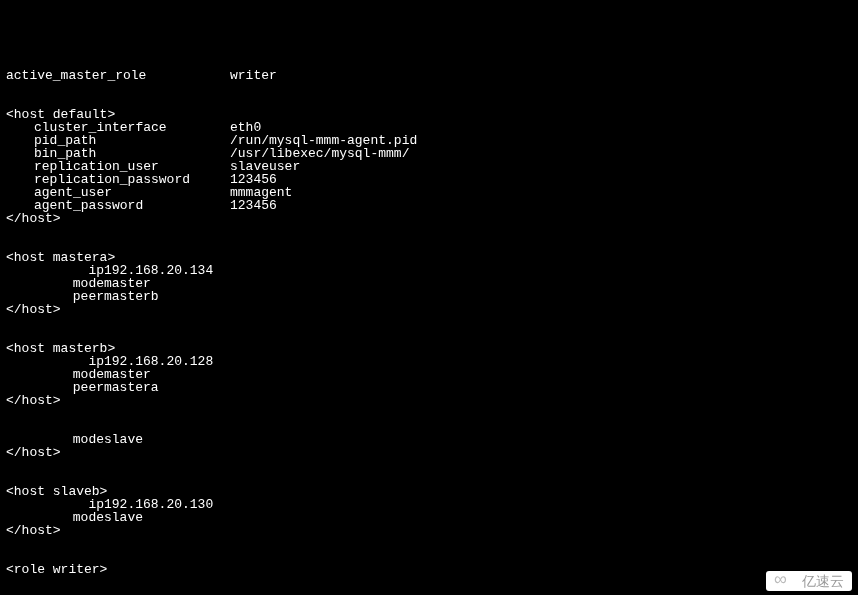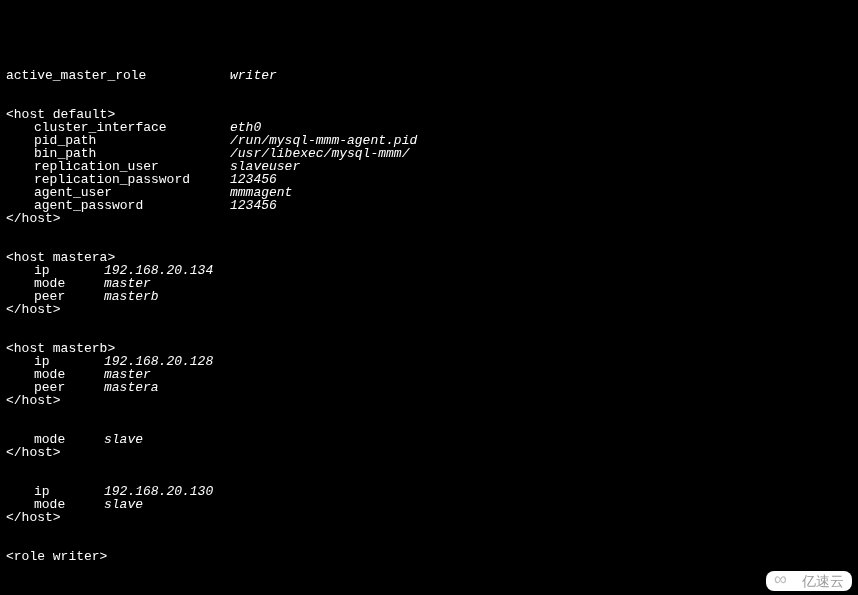--- a/index.html
+++ b/index.html
@@ -18,21 +18,21 @@
     }
     .line { display: block; height: 13px; }
     .block { margin-bottom: 13px; }
     .watermark {
       position: absolute;
       right: 6px;
       bottom: 4px;
       background: #fff;
       color: #999;
       padding: 3px 8px;
-      border-radius: 8px;
+      border-radius: 3px;
       font-family: sans-serif;
       font-size: 14px;
       display: flex;
       align-items: center;
       gap: 4px;
       justify-content: flex-end;
     }
     .watermark .wm-icon {
       display: inline-block;
       position: relative;
@@ -42,37 +42,37 @@
     .watermark .wm-icon::before {
       content: "∞";
       font-size: 18px;
       line-height: 14px;
       color: #bbb;
       position: absolute;
       left: 0;
       top: -2px;
     }
     .key { display: inline-block; }
-    .val { display: inline-block; font-style: italic; }
+    .val { display: inline-block; }
     .col1 { width: 224px; }
     .indent { padding-left: 28px; }
-    .kcol { display: inline-block; width: 70px; }
+    .kcol { display: inline-block; width: 70px; text-align: right; }
   </style>
 </head>
 <body>
 
 
 
 <div>
 <div class="block"><span class="col1 key">active_master_role</span><span class="val">writer</span></div>
 <div class="block"><span class="line">&lt;host default&gt;</span><span class="line indent"><span class="col1 key" style="width:196px">cluster_interface</span><span class="val">eth0</span></span><span class="line indent"><span class="col1 key" style="width:196px">pid_path</span><span class="val">/run/mysql-mmm-agent.pid</span></span><span class="line indent"><span class="col1 key" style="width:196px">bin_path</span><span class="val">/usr/libexec/mysql-mmm/</span></span><span class="line indent"><span class="col1 key" style="width:196px">replication_user</span><span class="val">slaveuser</span></span><span class="line indent"><span class="col1 key" style="width:196px">replication_password</span><span class="val">123456</span></span><span class="line indent"><span class="col1 key" style="width:196px">agent_user</span><span class="val">mmmagent</span></span><span class="line indent"><span class="col1 key" style="width:196px">agent_password</span><span class="val">123456</span></span><span class="line">&lt;/host&gt;</span></div>
 <div class="block"><span class="line">&lt;host mastera&gt;</span><span class="line indent"><span class="kcol key">ip</span><span class="val">192.168.20.134</span></span><span class="line indent"><span class="kcol key">mode</span><span class="val">master</span></span><span class="line indent"><span class="kcol key">peer</span><span class="val">masterb</span></span><span class="line">&lt;/host&gt;</span></div>
 <div class="block"><span class="line">&lt;host masterb&gt;</span><span class="line indent"><span class="kcol key">ip</span><span class="val">192.168.20.128</span></span><span class="line indent"><span class="kcol key">mode</span><span class="val">master</span></span><span class="line indent"><span class="kcol key">peer</span><span class="val">mastera</span></span><span class="line">&lt;/host&gt;</span></div>
 <div class="block"><span class="line indent"><span class="kcol key">mode</span><span class="val">slave</span></span><span class="line">&lt;/host&gt;</span></div>
-<div class="block"><span class="line indent"><span class="kcol key">ip</span><span class="val">192.168.20.130</span></span><span class="line indent"><span class="kcol key">mode</span><span class="val">slave</span></span><span class="line">&lt;/host&gt;</span></div>
+<div class="block"><span class="line">&lt;host slaveb&gt;</span><span class="line indent"><span class="kcol key">ip</span><span class="val">192.168.20.130</span></span><span class="line indent"><span class="kcol key">mode</span><span class="val">slave</span></span><span class="line">&lt;/host&gt;</span></div>
 <div class="block"><span class="line">&lt;role writer&gt;</span></div>
 
 </div>
 
 <div class="watermark">
   <span class="wm-icon"></span>
   <span>亿速云</span>
 </div>
 
 

